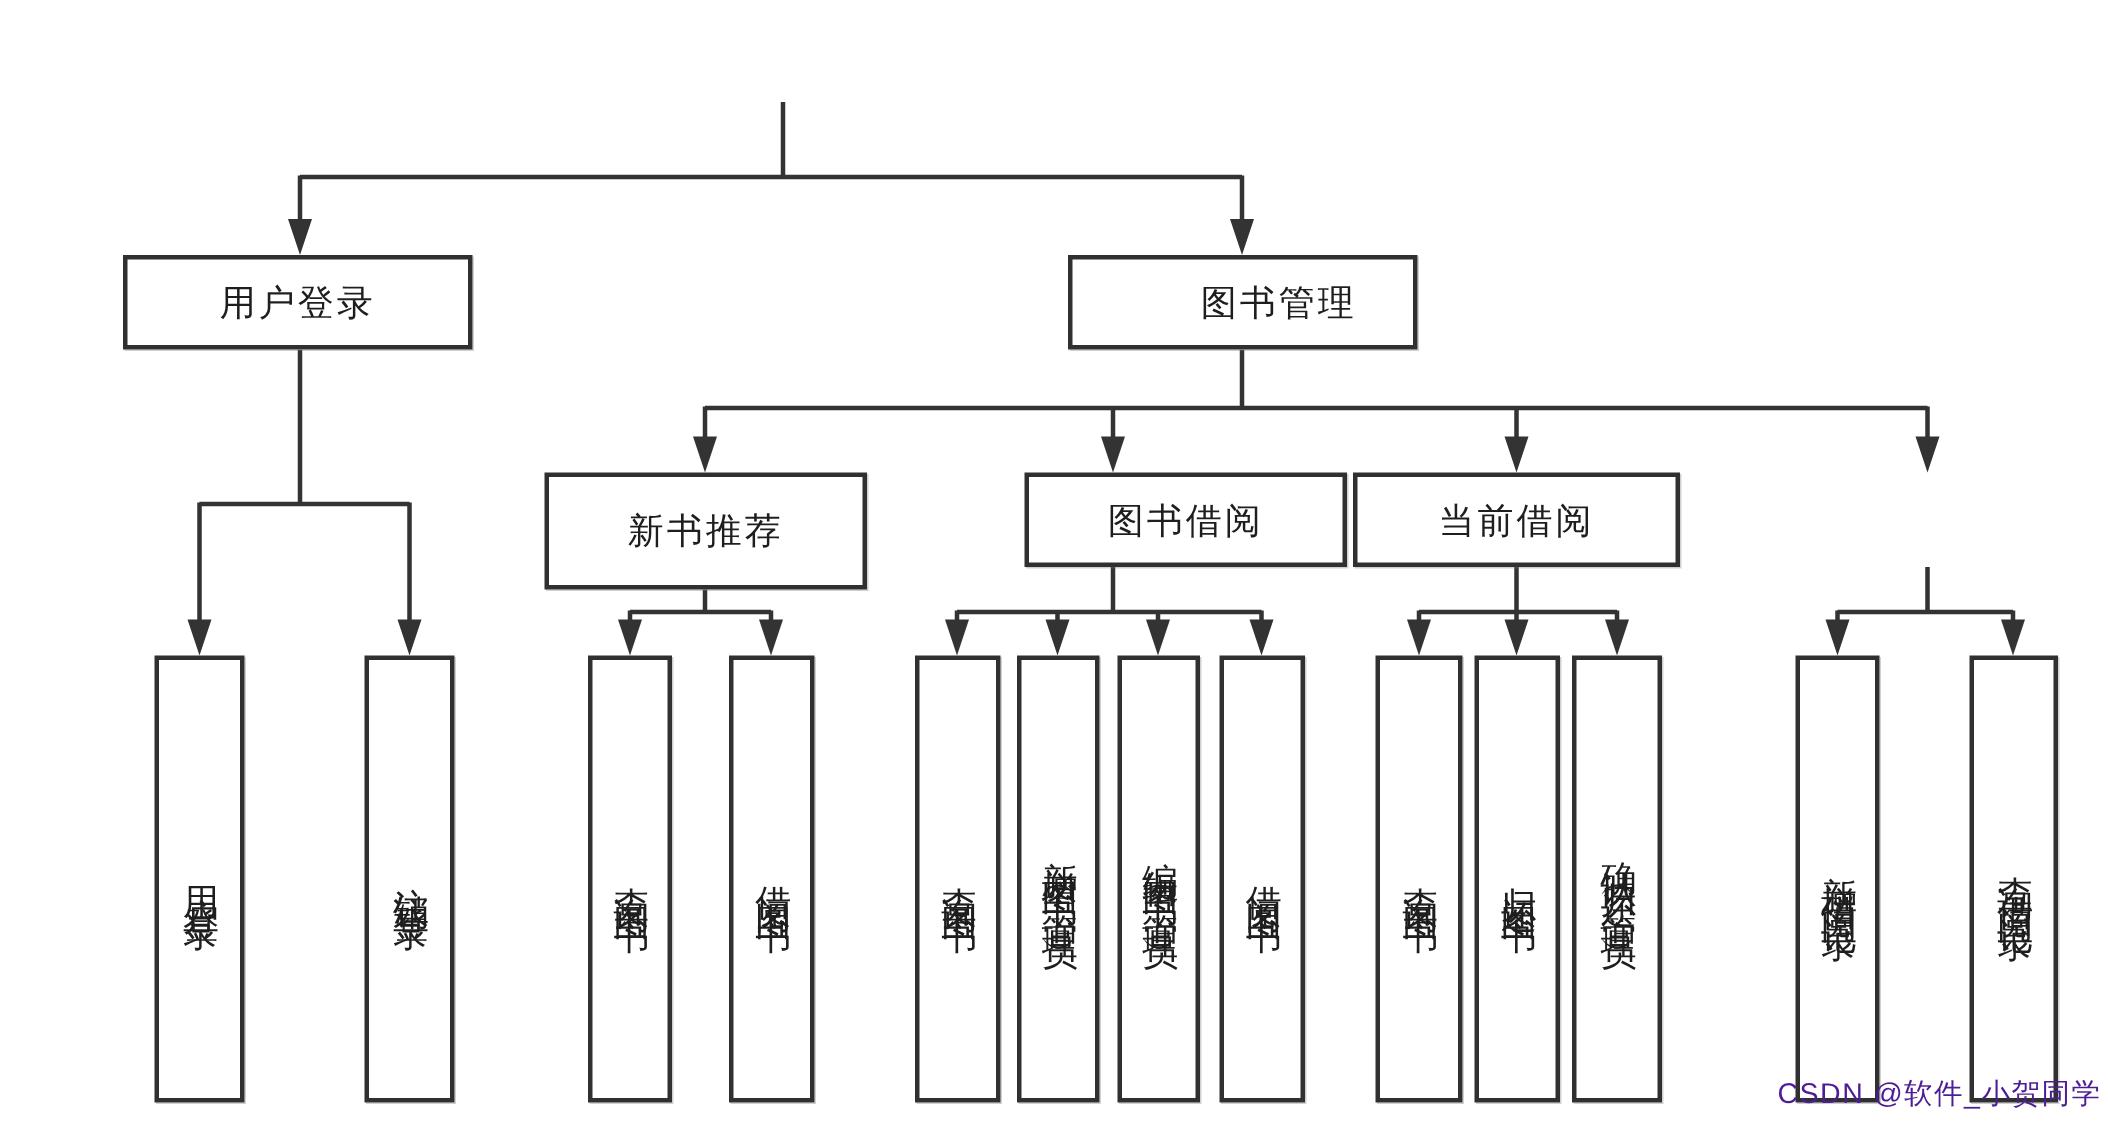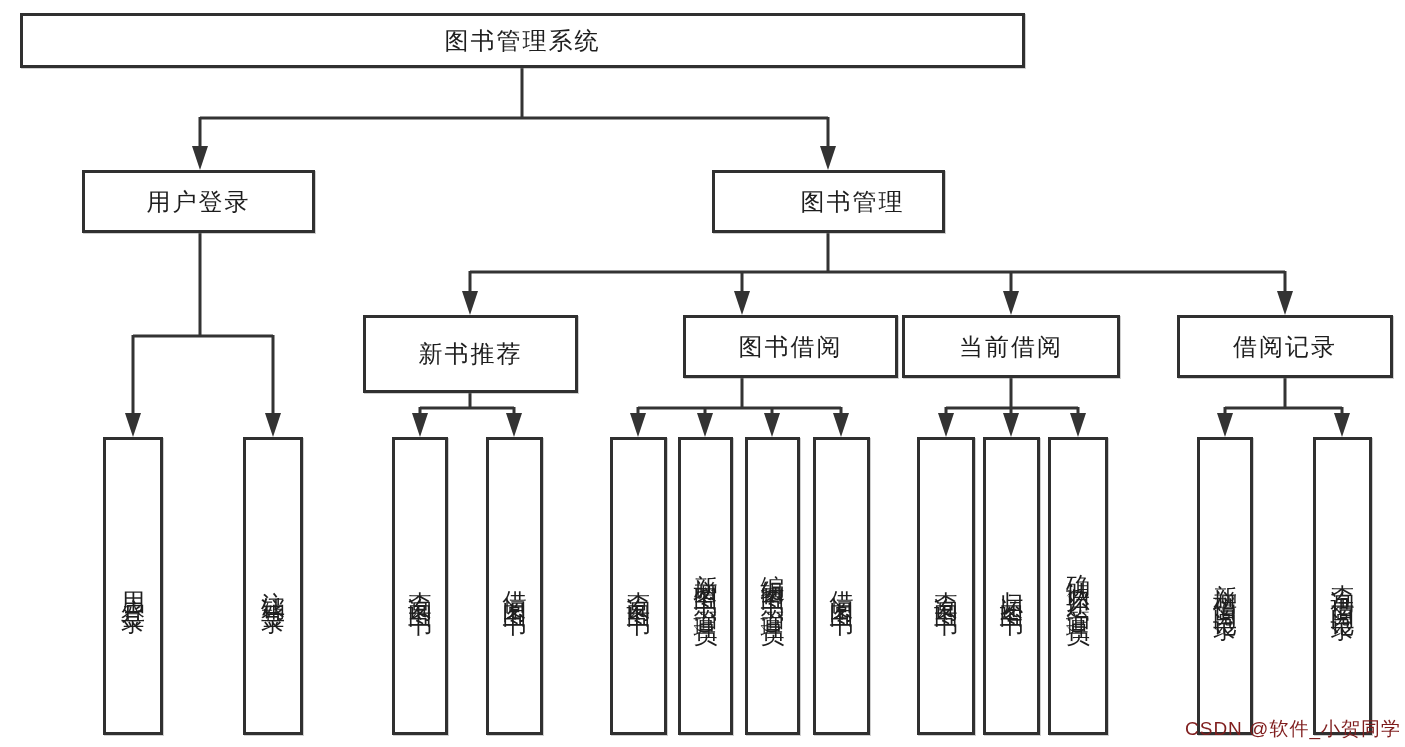--- a/index.html
+++ b/index.html
@@ -71,21 +71,21 @@
   #leaf-d2 { left: 983px;  width: 57px; }
   #leaf-d3 { left: 1048px; width: 60px; }
   #leaf-e1 { left: 1197px; width: 56px; }
   #leaf-e2 { left: 1313px; width: 59px; }
   #watermark {
     position: absolute;
     left: 1185px;
     top: 716px;
     z-index: 3;
     font-size: 19px;
-    color: #7f1d1d;
+    color: #4c1d95;
     letter-spacing: 1px;
     white-space: nowrap;
   }
 </style>
 </head>
 <body>
 
 <div id="stage">
 
   <svg id="wires" viewBox="0 0 1405 747" xmlns="http://www.w3.org/2000/svg" aria-hidden="true">
@@ -121,42 +121,36 @@
       <polygon points="764,413 780,413 772,437"></polygon>
       <polygon points="833,413 849,413 841,437"></polygon>
       <polygon points="938,413 954,413 946,437"></polygon>
       <polygon points="1003,413 1019,413 1011,437"></polygon>
       <polygon points="1070,413 1086,413 1078,437"></polygon>
       <polygon points="1217,413 1233,413 1225,437"></polygon>
       <polygon points="1334,413 1350,413 1342,437"></polygon>
     </g>
   </svg>
 
-  <div class="node hnode" id="root-box">
-    <span>图书管理系统</span>
-  </div>
 
   <div class="node hnode" id="user-login">
     <span>用户登录</span>
   </div>
   <div class="node hnode" id="book-mgmt">
     <span>图书管理</span>
   </div>
 
   <div class="node hnode" id="new-book">
     <span>新书推荐</span>
   </div>
   <div class="node hnode" id="book-borrow">
     <span>图书借阅</span>
   </div>
   <div class="node hnode" id="cur-borrow">
     <span>当前借阅</span>
-  </div>
-  <div class="node hnode" id="borrow-rec">
-    <span>借阅记录</span>
   </div>
 
   <div class="node vnode" id="leaf-a1">
     <span>用户登录</span>
   </div>
   <div class="node vnode" id="leaf-a2">
     <span>注销登录</span>
   </div>
 
   <div class="node vnode" id="leaf-b1">

